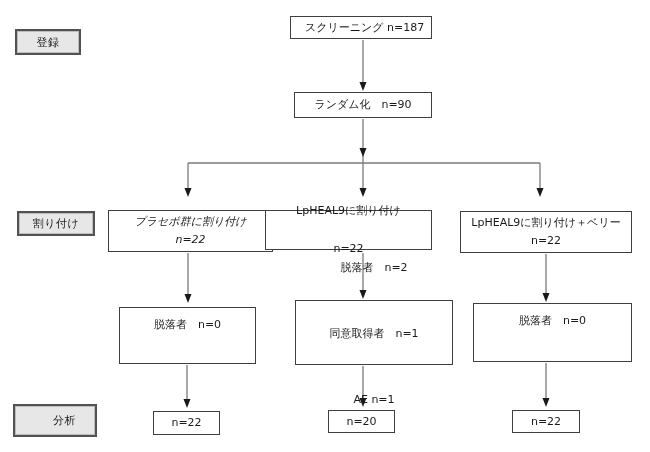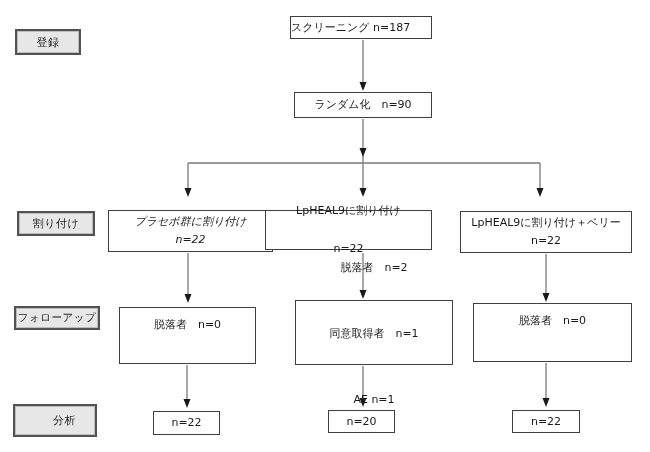--- a/index.html
+++ b/index.html
@@ -53,21 +53,21 @@
     font-size: 11px;
     line-height: 18px;
     text-align: center;
   }
   
   #lbl-registration { left: 15px; top: 29px;  width: 66px;  height: 26px; }
   #lbl-allocation   { left: 17px; top: 211px; width: 78px;  height: 25px; }
   #lbl-followup     { left: 14px; top: 306px; width: 86px;  height: 24px; font-size: 10.5px; }
   #lbl-analysis     { left: 13px; top: 404px; width: 84px;  height: 33px; padding-left: 19px; }
   
-  #box-screening      { left: 290px; top: 16px;  width: 142px; height: 23px; align-items: flex-start; text-align: left; padding-left: 0; }
+  #box-screening      { left: 290px; top: 16px;  width: 142px; height: 23px; align-items: flex-start; text-align: left; padding-left: 14px; }
   #box-randomization  { left: 294px; top: 92px;  width: 138px; height: 26px; }
   #box-alloc-placebo  { left: 108px; top: 210px; width: 165px; height: 42px; font-style: italic; }
   #box-alloc-lpheal9  { left: 265px; top: 210px; width: 167px; height: 40px; gap: 20px; }
   #box-alloc-berry    { left: 460px; top: 211px; width: 172px; height: 42px; }
   #box-fu-placebo     { left: 119px; top: 307px; width: 137px; height: 57px; justify-content: flex-start; padding-top: 8px; }
   #box-fu-lpheal9     { left: 295px; top: 300px; width: 158px; height: 65px; padding-top: 2px; gap: 48px; }
   #box-fu-berry       { left: 473px; top: 303px; width: 159px; height: 59px; justify-content: flex-start; padding-top: 8px; }
   #box-an-placebo     { left: 153px; top: 411px; width: 67px;  height: 24px; }
   #box-an-lpheal9     { left: 328px; top: 410px; width: 67px;  height: 23px; }
   #box-an-berry       { left: 512px; top: 410px; width: 68px;  height: 23px; }
@@ -109,23 +109,20 @@
     <line x1="546" y1="363" x2="546" y2="398"></line>
     <polygon points="542.5,398 549.5,398 546,407"></polygon>
   </svg>
 
   <div class="stage-label" id="lbl-registration">
     <span class="line-el">登録</span>
   </div>
   <div class="stage-label" id="lbl-allocation">
     <span class="line-el">割り付け</span>
   </div>
-  <div class="stage-label" id="lbl-followup">
-    <span class="line-el">フォローアップ</span>
-  </div>
   <div class="stage-label" id="lbl-analysis">
     <span class="line-el">分析</span>
   </div>
 
   <div class="flow-box" id="box-screening">
     <span class="line-el">スクリーニング n=187</span>
   </div>
 
   <div class="flow-box" id="box-randomization">
     <span class="line-el">ランダム化　n=90</span>

